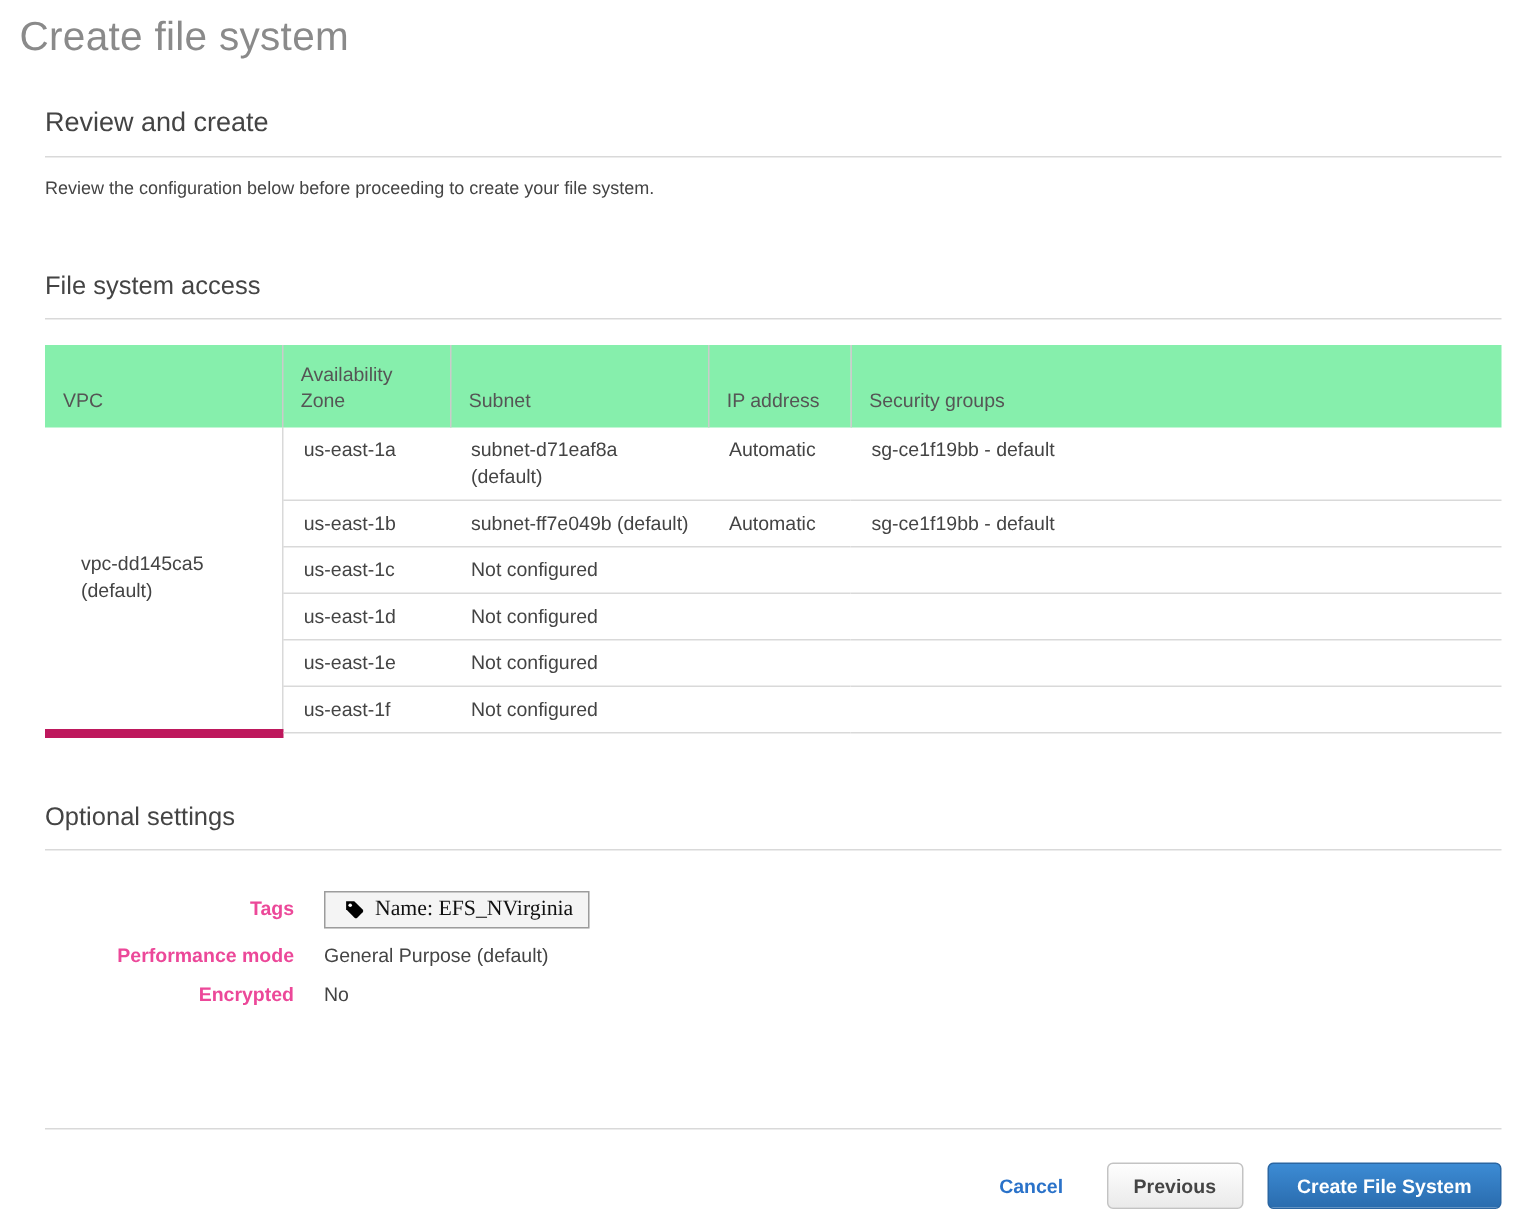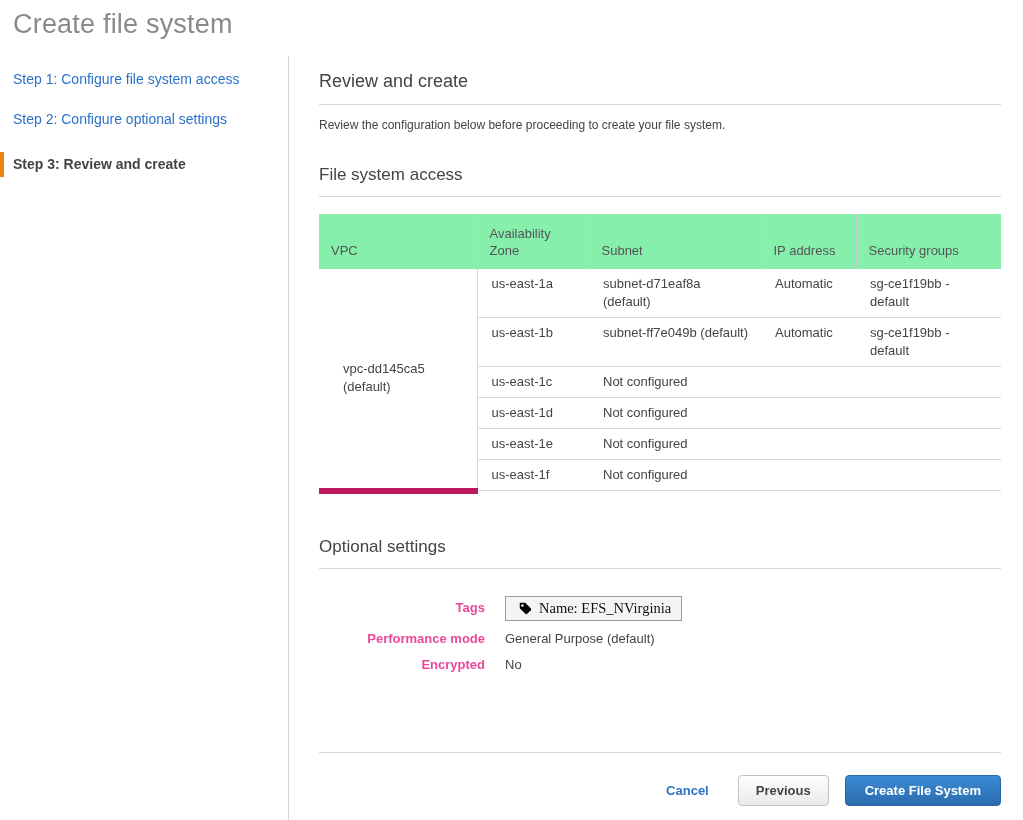--- a/index.html
+++ b/index.html
@@ -13,21 +13,21 @@
 
   .sidebar { width:289px; min-width:289px; border-right:1px solid #d5d5d5; padding-top:16px; }
   .step { font-size:14px; color:#2a72c9; padding-left:13px; margin-bottom:25px; cursor:pointer; line-height:15px; }
   .step.active { color:#444; font-weight:bold; border-left:4px solid #e8860d; padding-left:9px; padding-top:5px; padding-bottom:5px; margin-left:0; cursor:default; }
 
   .main { flex:1; padding:0 22px 0 30px; position:relative; }
   h2.review-heading { font-size:18px; font-weight:400; color:#444; margin-top:14px; line-height:23px; }
   .divider { border-bottom:1px solid #d9d9d9; margin-top:11px; }
   p.description { margin-top:13px; font-size:12px; color:#444; line-height:15px; }
 
-  h3.section-heading { font-size:17px; font-weight:400; color:#444; margin-top:32px; line-height:19px; }
+  h3.section-heading { font-size:17px; font-weight:400; color:#444; margin-top:48px; line-height:19px; }
   h3.section-heading.second { margin-top:43px; }
   .section-divider { border-bottom:1px solid #d9d9d9; margin-top:12px; }
 
   table.fsa-table { width:100%; border-collapse:collapse; table-layout:fixed; margin-top:17px; font-size:13px; color:#444; }
   .fsa-table col.c-vpc { width:158px; }
   .fsa-table col.c-az  { width:112px; }
   .fsa-table col.c-sub { width:172px; }
   .fsa-table col.c-ip  { width:95px; }
   .fsa-table thead th {
     background:#86efac; color:#555; font-weight:400; text-align:left;
@@ -75,25 +75,20 @@
 </style>
 </head>
 <body>
 
 <div class="header-bar">
   <div class="page-title">Create file system</div>
 </div>
 
 <div class="content">
 
-  <div class="sidebar">
-    <div class="step">Step 1: Configure file system access</div>
-    <div class="step">Step 2: Configure optional settings</div>
-    <div class="step active">Step 3: Review and create</div>
-  </div>
 
   <div class="main">
     <h2 class="review-heading">Review and create</h2>
     <div class="divider"></div>
     <p class="description">Review the configuration below before proceeding to create your file system.</p>
 
     <h3 class="section-heading">File system access</h3>
     <div class="section-divider"></div>
 
     <table class="fsa-table">

